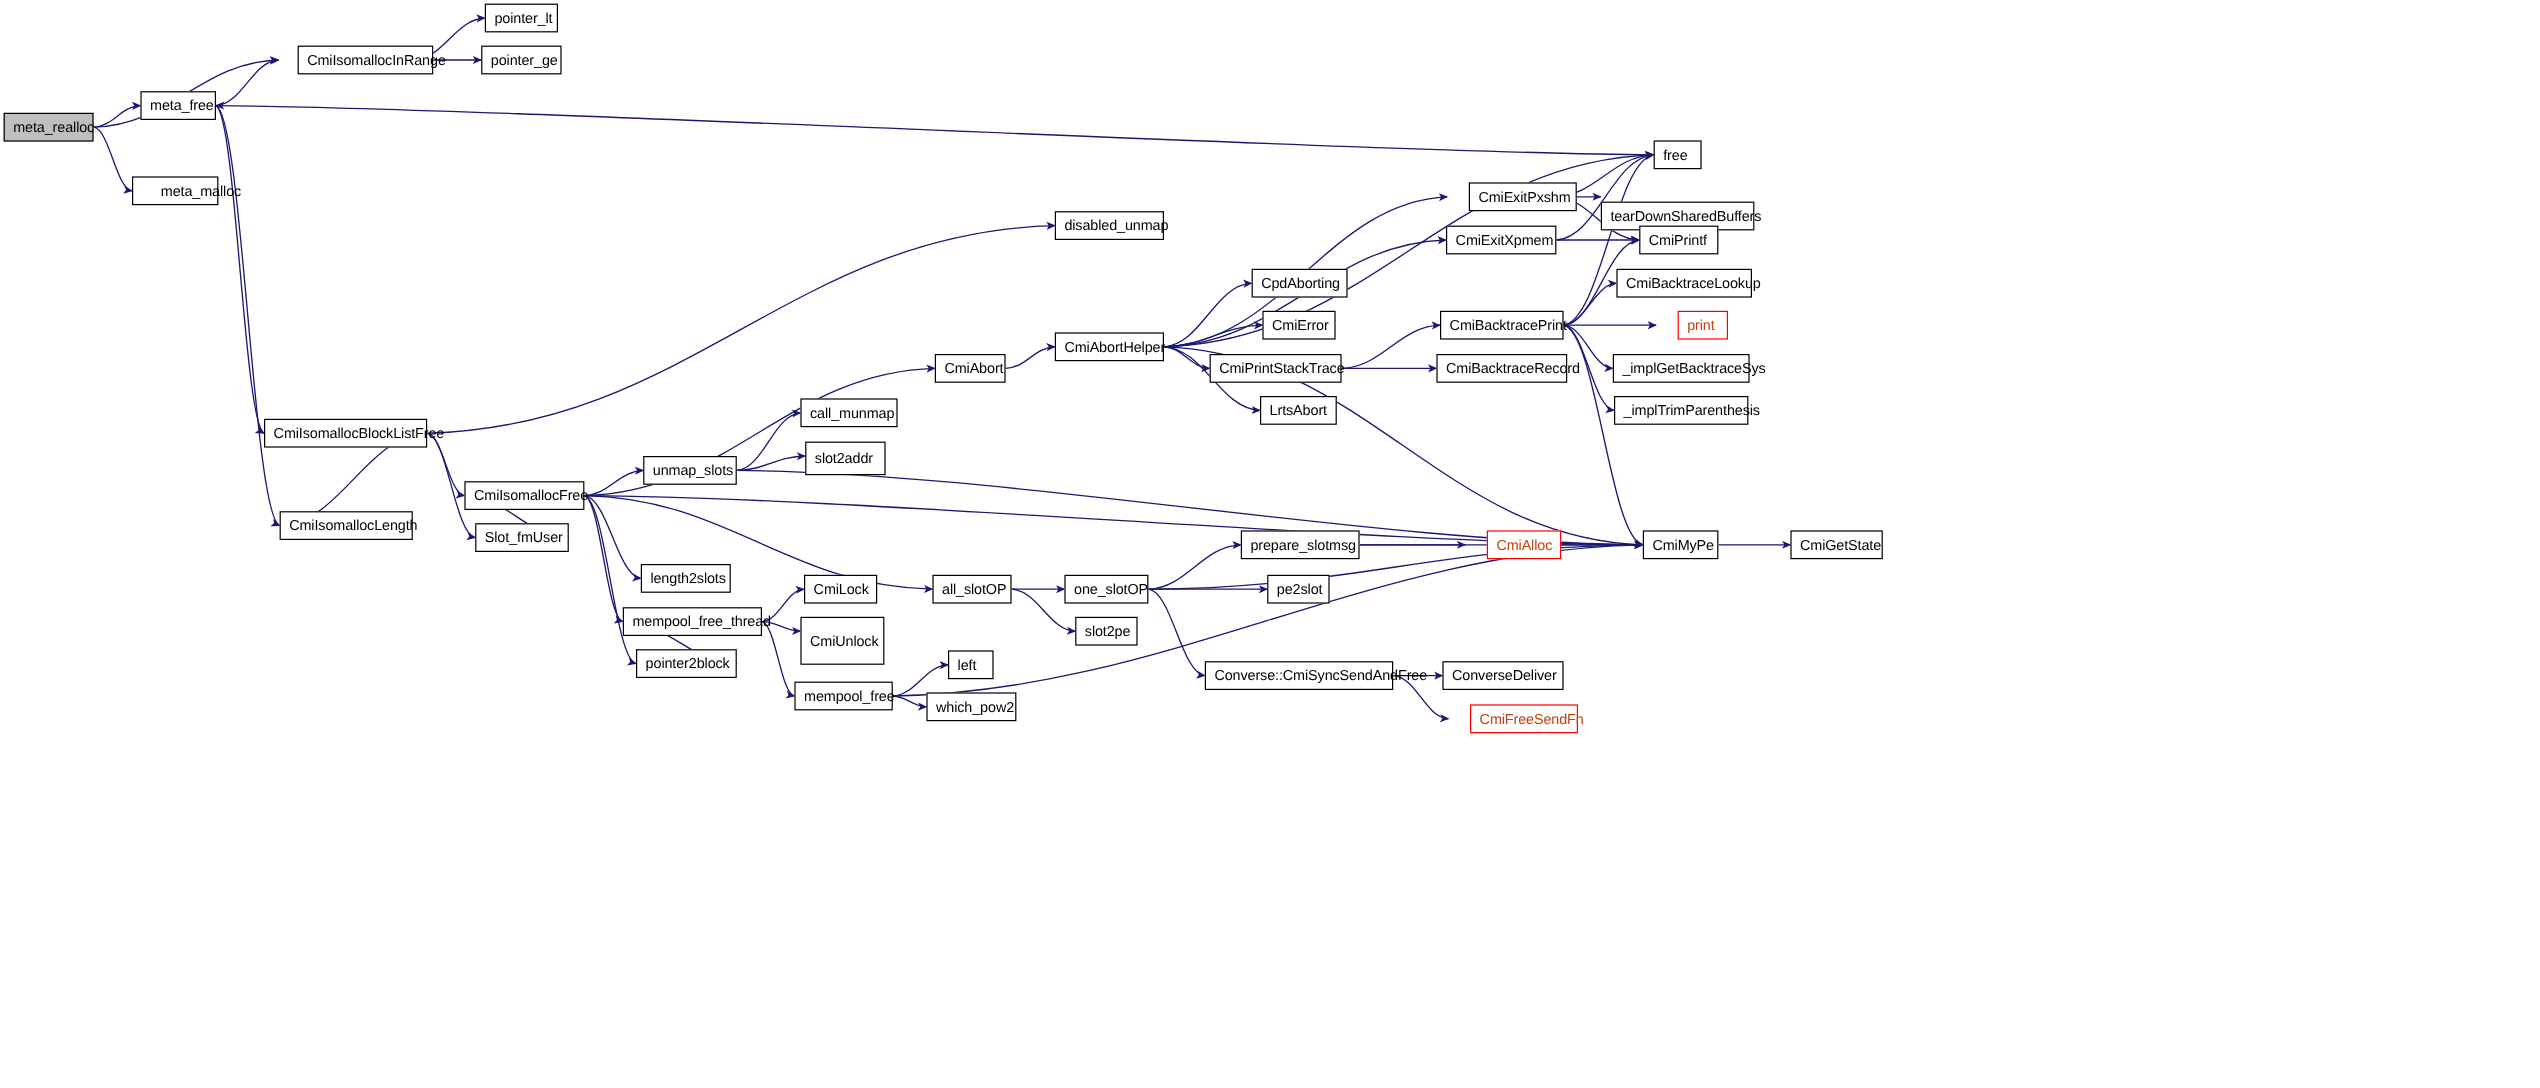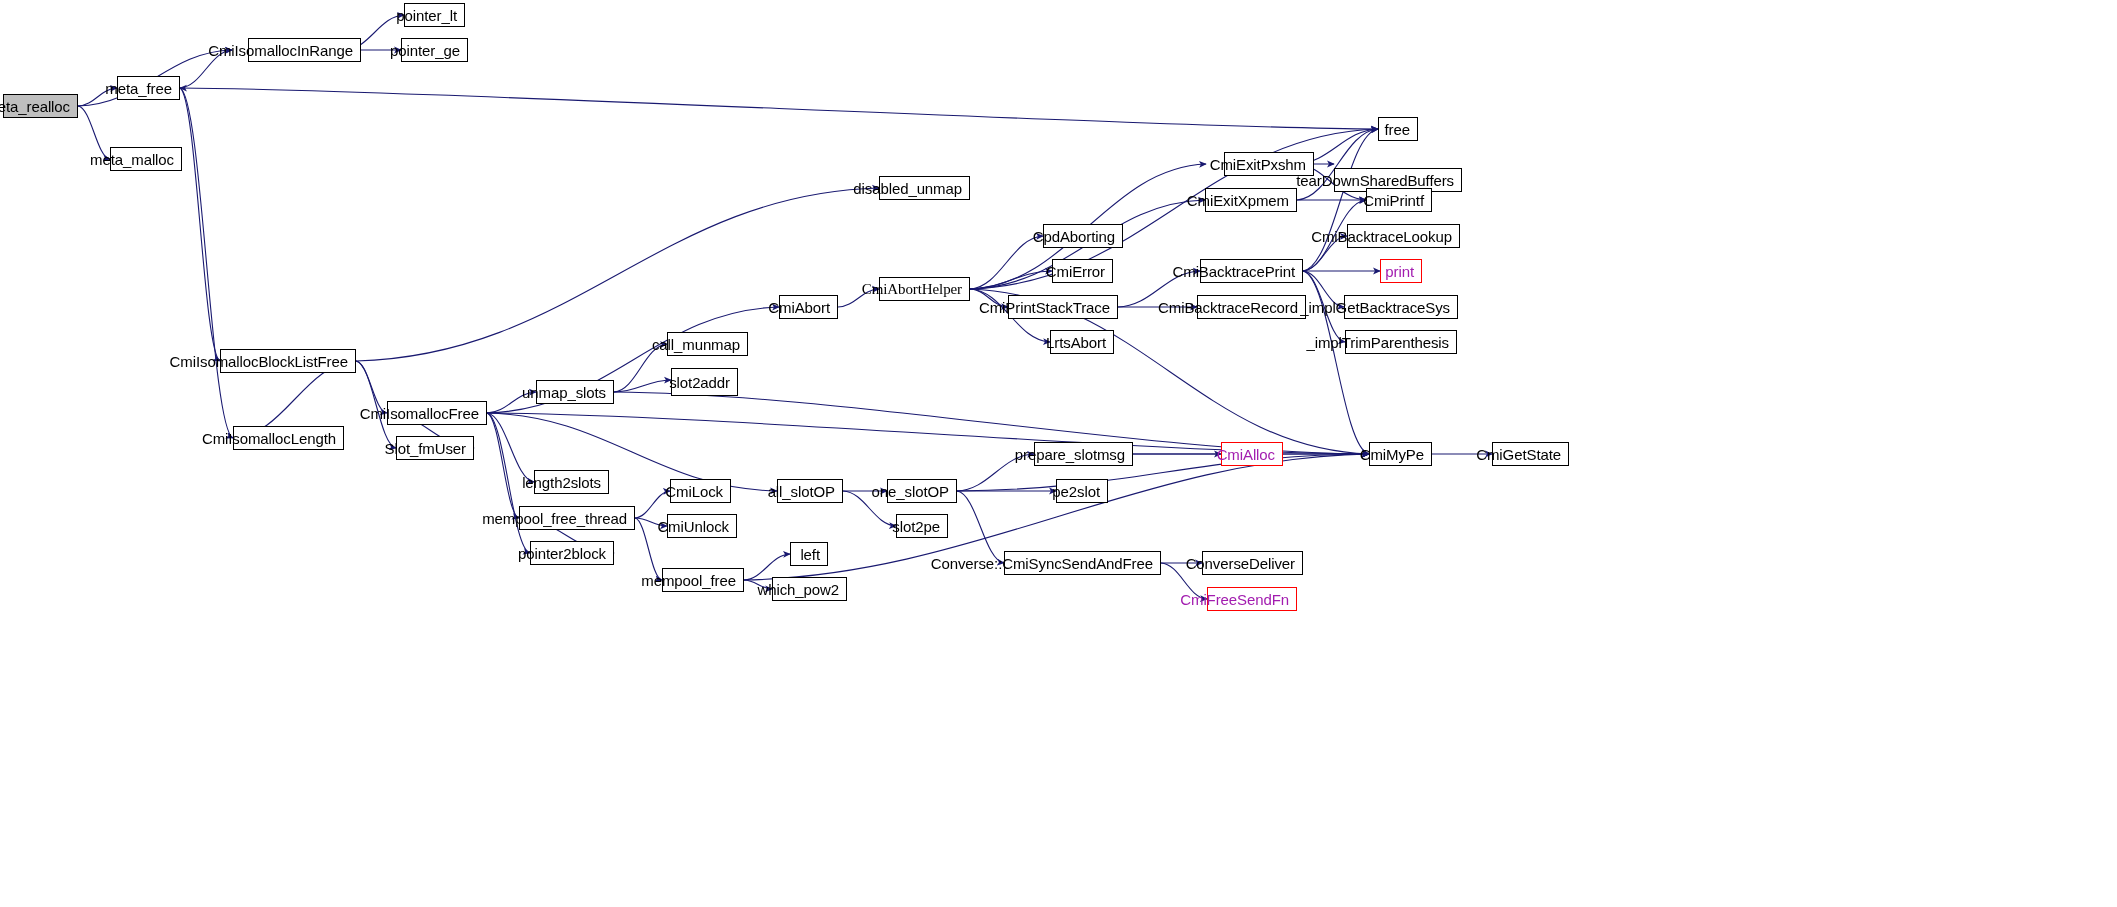--- a/index.html
+++ b/index.html
@@ -21,37 +21,38 @@
     top: 0;
     width: 2117px;
     height: 907px;
     pointer-events: none;
   }
   .node {
     position: absolute;
     box-sizing: border-box;
     display: flex;
     align-items: center;
-    justify-content: flex-end;
+    justify-content: flex-start;
     background: #ffffff;
     border: 1px solid #000000;
     color: #000000;
-    font-size: 15px;
+    font-size: 12px;
     line-height: 1;
     white-space: nowrap;
     letter-spacing: -0.1px;
     z-index: 5;
   }
   .node.root {
     background: #bfbfbf;
     border-color: #000000;
   }
   .node.unresolved {
     border-color: #ff0000;
-    color: #a21caf;
+    color: #c2410c;
+    margin-left: 18px;
   }
   .node-label {
     display: block;
     padding: 0 7px;
   }
 </style>
 </head>
 <body>
 
 <div id="graph-canvas">
@@ -175,21 +176,21 @@
       </div>
       <div class="node" style="left: 1052px; top: 259px; width: 61px; height: 24px;">
         <span class="node-label">CmiError</span>
       </div>
       <div class="node" style="left: 1200px; top: 259px; width: 103px; height: 24px;">
         <span class="node-label">CmiBacktracePrint</span>
       </div>
       <div class="node unresolved" style="left: 1380px; top: 259px; width: 42px; height: 24px;">
         <span class="node-label">print</span>
       </div>
-      <div class="node" style="left: 879px; top: 277px; width: 91px; height: 24px; font-family: Liberation Serif, serif;">
+      <div class="node" style="left: 879px; top: 277px; width: 91px; height: 24px;">
         <span class="node-label">CmiAbortHelper</span>
       </div>
       <div class="node" style="left: 1008px; top: 295px; width: 110px; height: 24px;">
         <span class="node-label">CmiPrintStackTrace</span>
       </div>
       <div class="node" style="left: 1197px; top: 295px; width: 109px; height: 24px;">
         <span class="node-label">CmiBacktraceRecord</span>
       </div>
       <div class="node" style="left: 1344px; top: 295px; width: 114px; height: 24px;">
         <span class="node-label">_implGetBacktraceSys</span>
@@ -247,21 +248,21 @@
       </div>
       <div class="node" style="left: 887px; top: 479px; width: 70px; height: 24px;">
         <span class="node-label">one_slotOP</span>
       </div>
       <div class="node" style="left: 1056px; top: 479px; width: 52px; height: 24px;">
         <span class="node-label">pe2slot</span>
       </div>
       <div class="node" style="left: 519px; top: 506px; width: 116px; height: 24px;">
         <span class="node-label">mempool_free_thread</span>
       </div>
-      <div class="node" style="left: 667px; top: 514px; width: 70px; height: 24px;">
+      <div class="node" style="left: 667px; top: 514px; width: 70px; height: 40px;">
         <span class="node-label">CmiUnlock</span>
       </div>
       <div class="node" style="left: 896px; top: 514px; width: 52px; height: 24px;">
         <span class="node-label">slot2pe</span>
       </div>
       <div class="node" style="left: 530px; top: 541px; width: 84px; height: 24px;">
         <span class="node-label">pointer2block</span>
       </div>
       <div class="node" style="left: 790px; top: 542px; width: 38px; height: 24px;">
         <span class="node-label">left</span>

